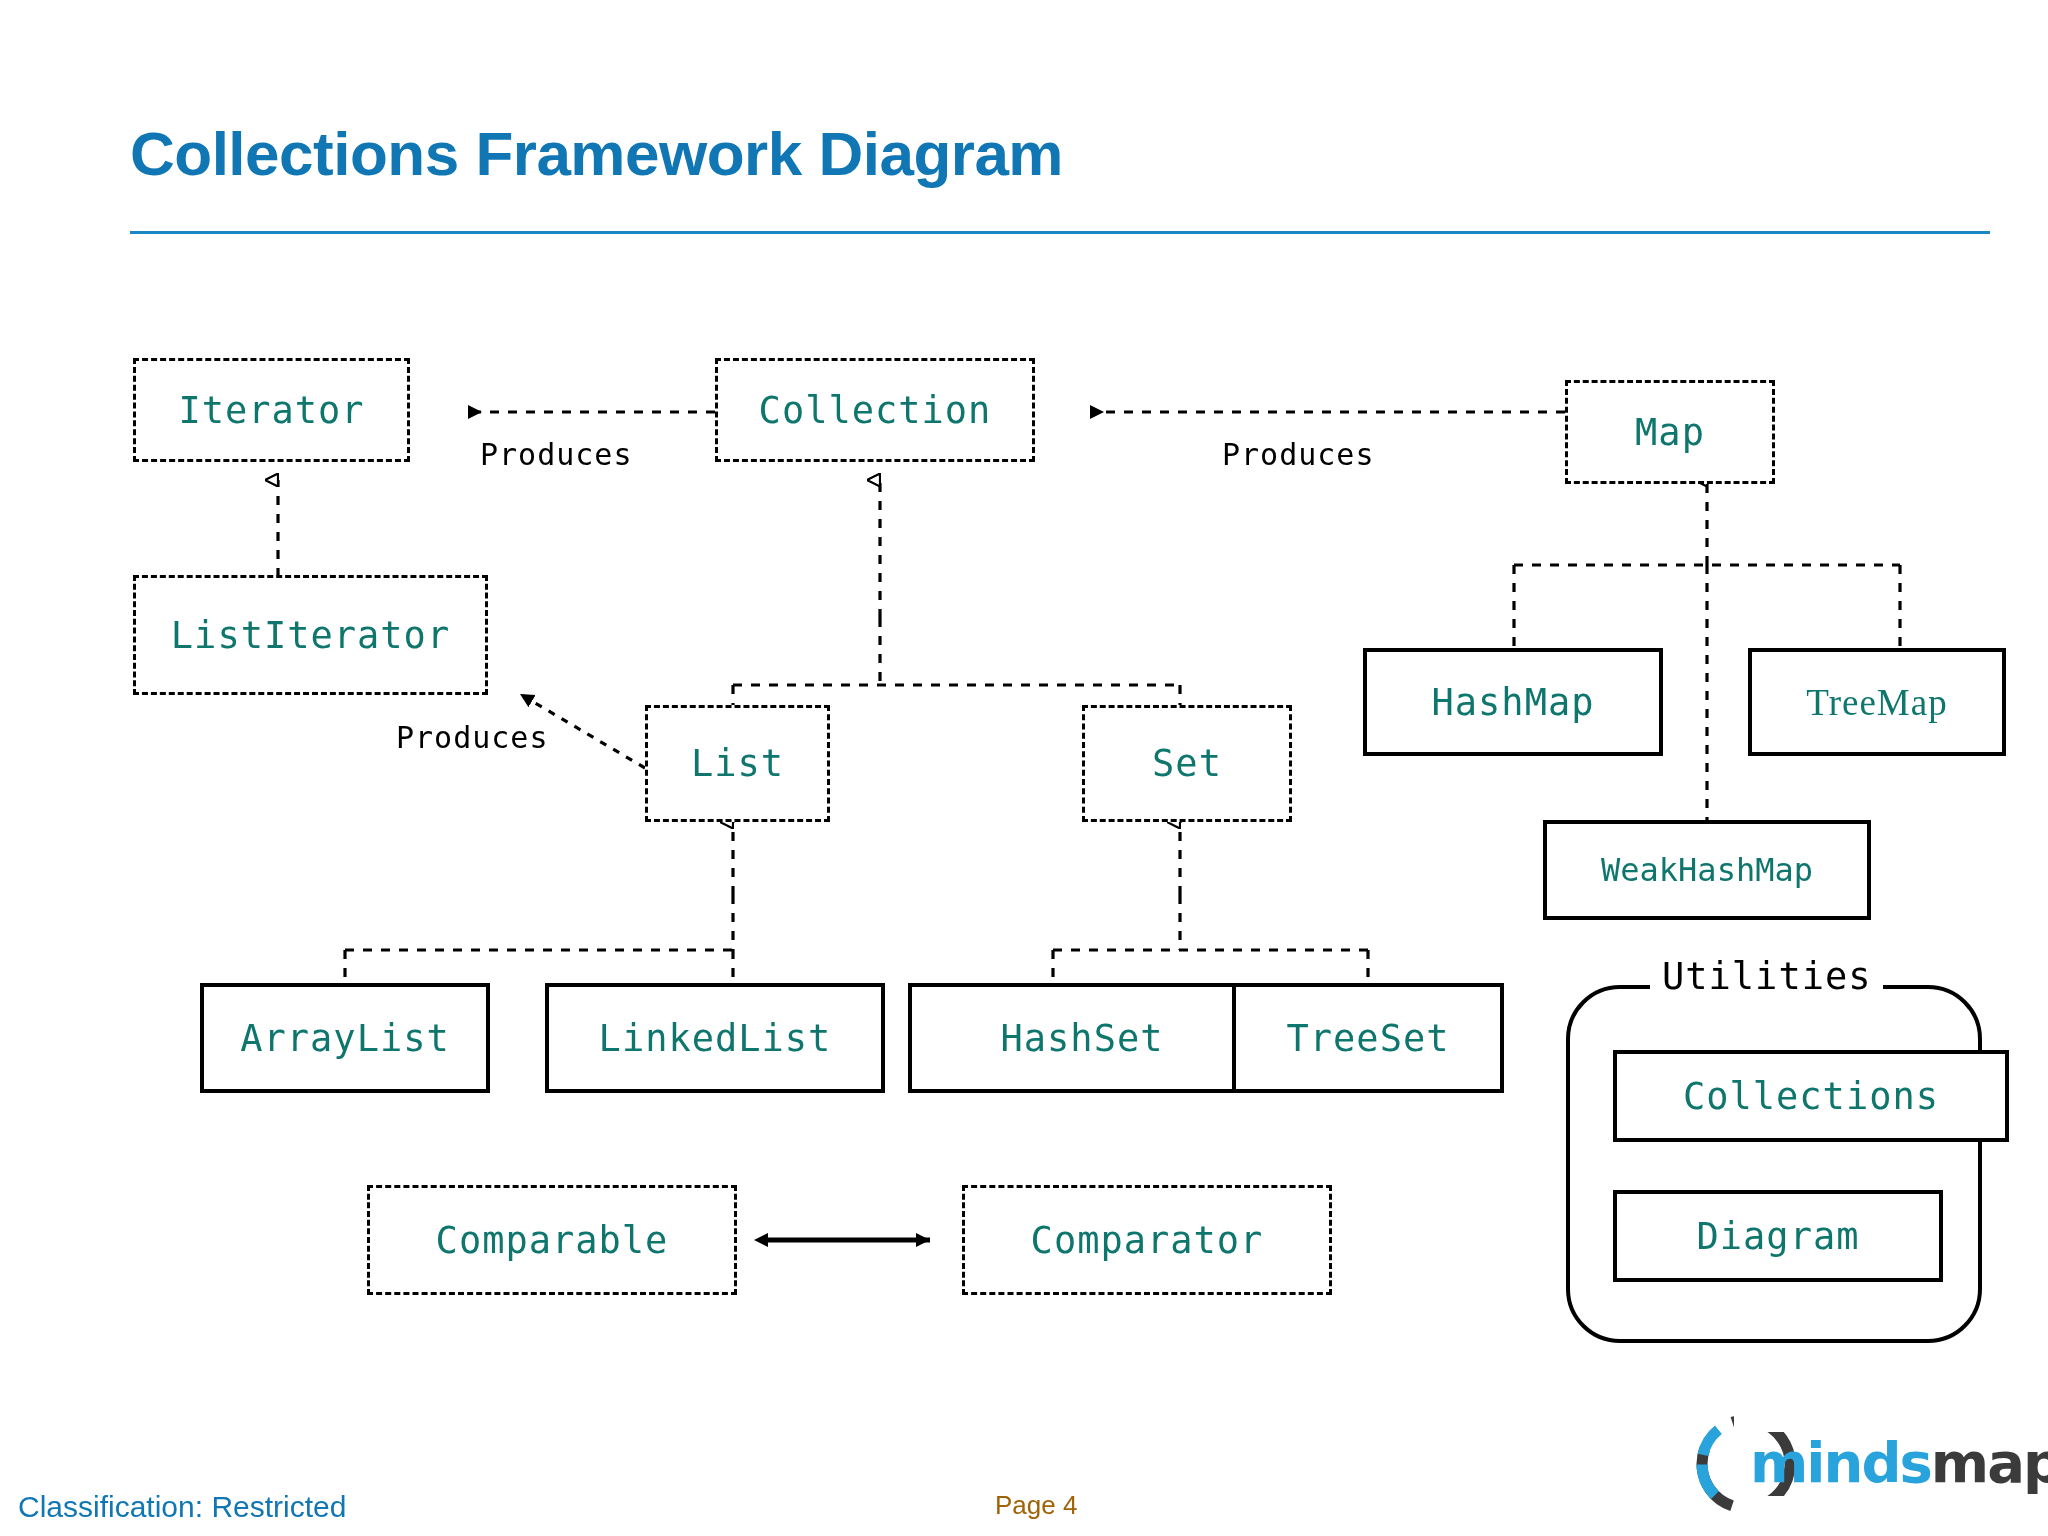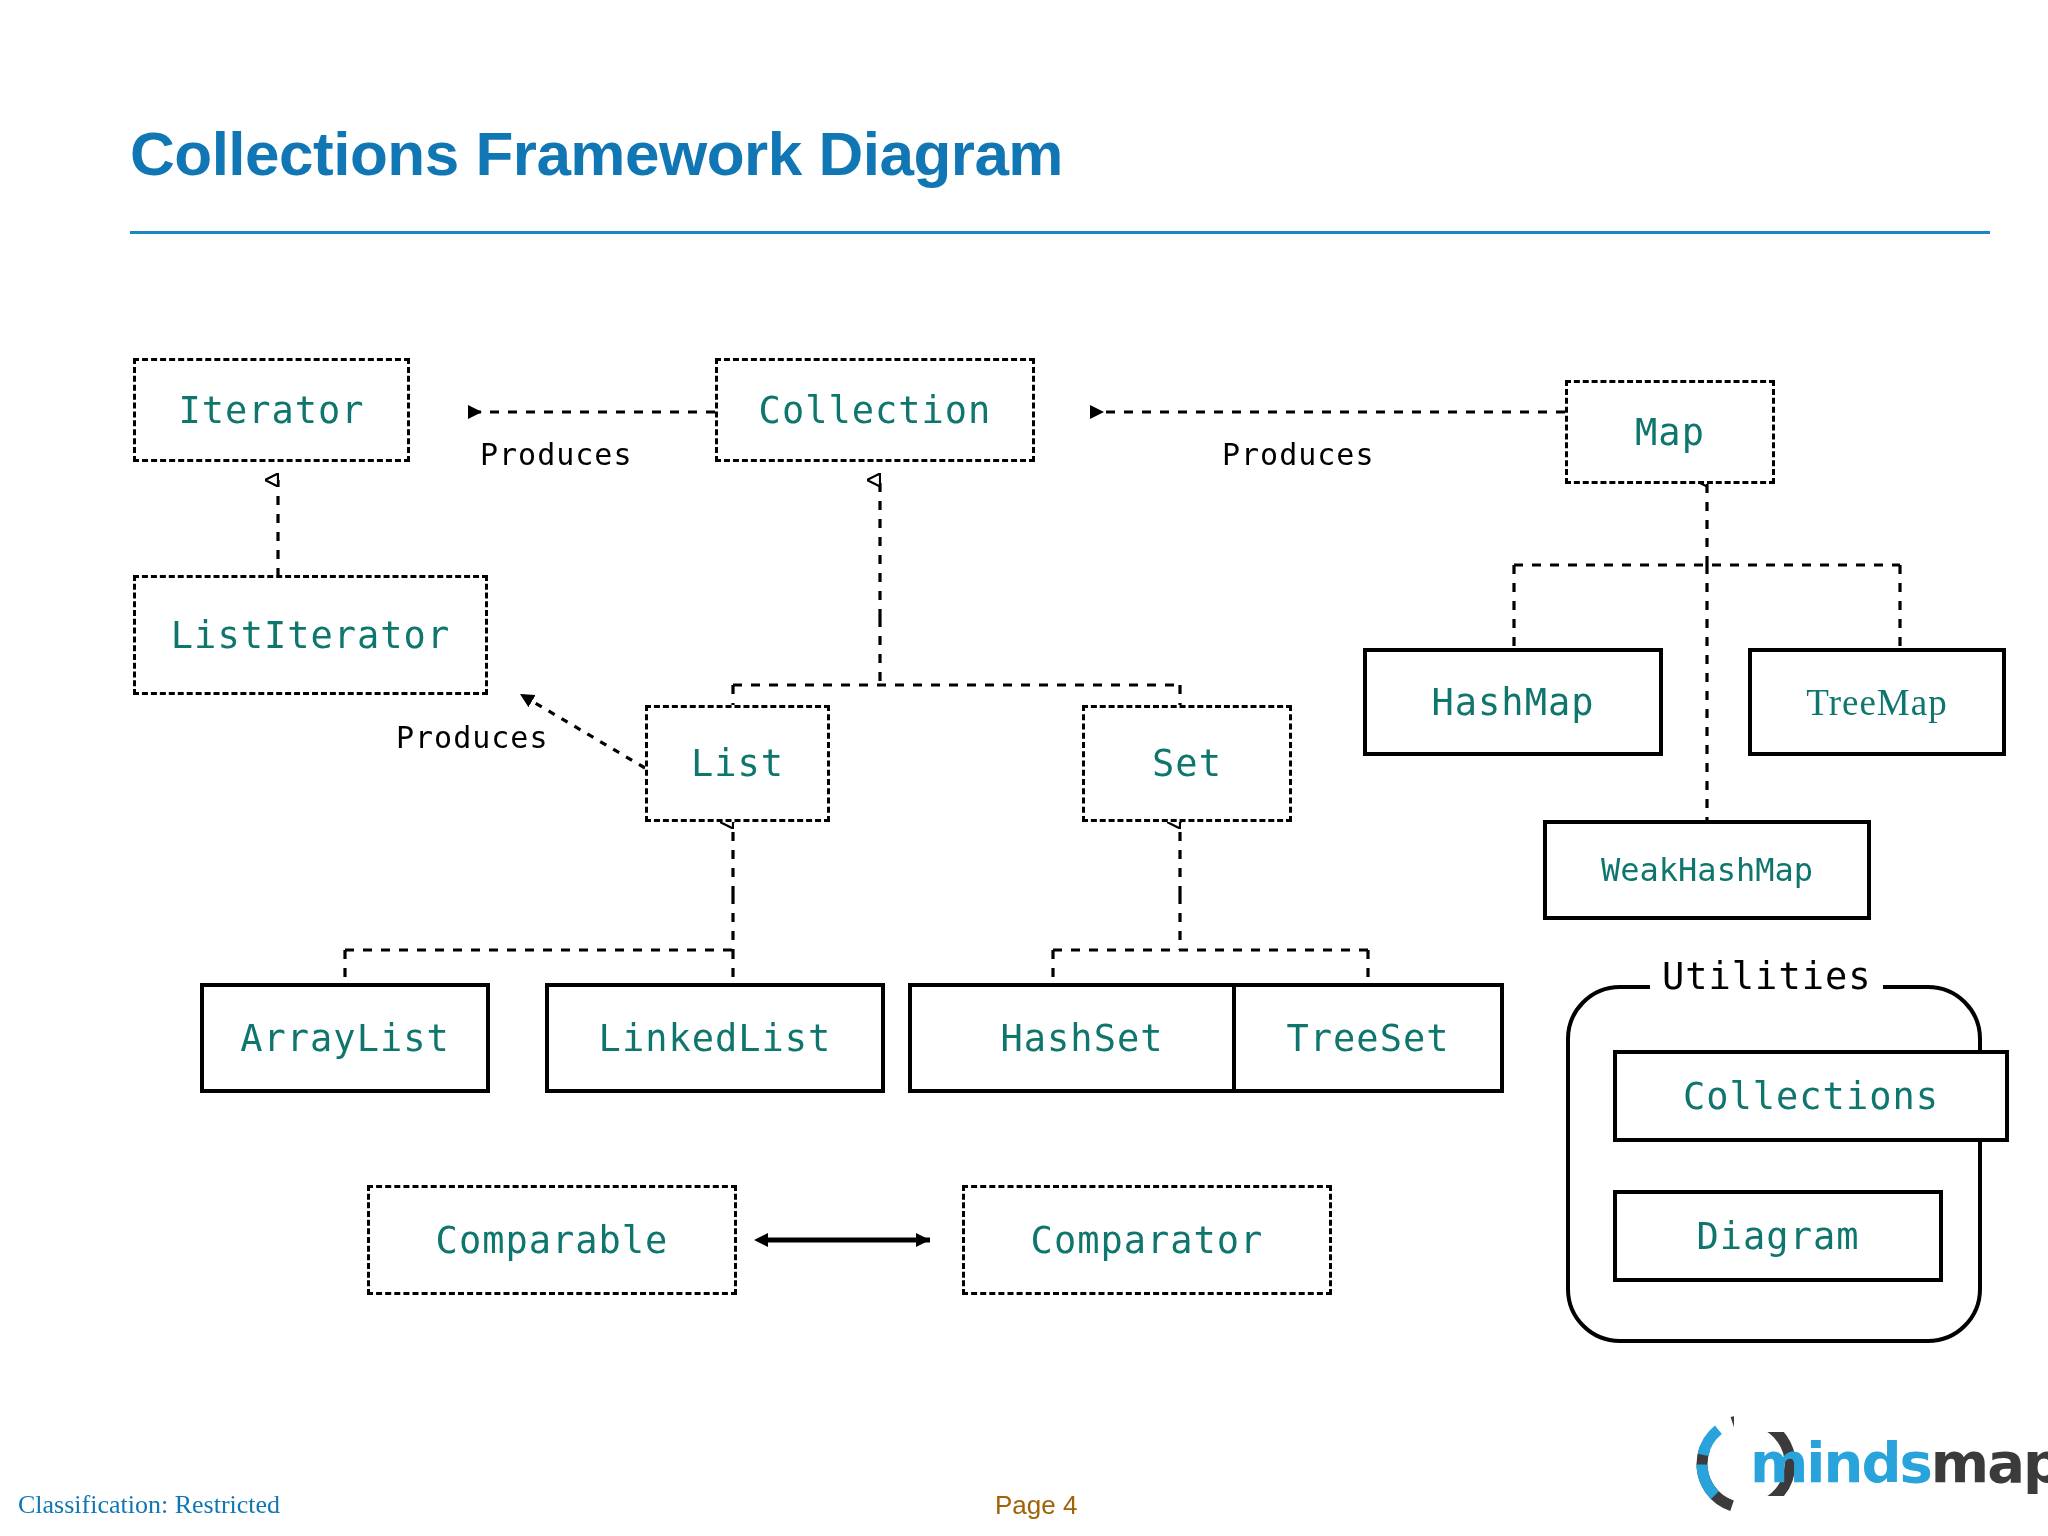--- a/index.html
+++ b/index.html
@@ -108,24 +108,23 @@
     color: #000000;
     z-index: 5;
     white-space: nowrap;
   }
 
   
   #footer-classification {
     position: absolute;
     left: 18px;
     top: 1490px;
-    font-size: 26px;
+    font-size: 30px;
     color: #1077b4;
     white-space: nowrap;
-    font-family: Liberation Serif, serif;
   }
   #footer-page {
     position: absolute;
     left: 995px;
     top: 1490px;
     font-size: 26px;
     color: #a16207;
     white-space: nowrap;
   }
 

